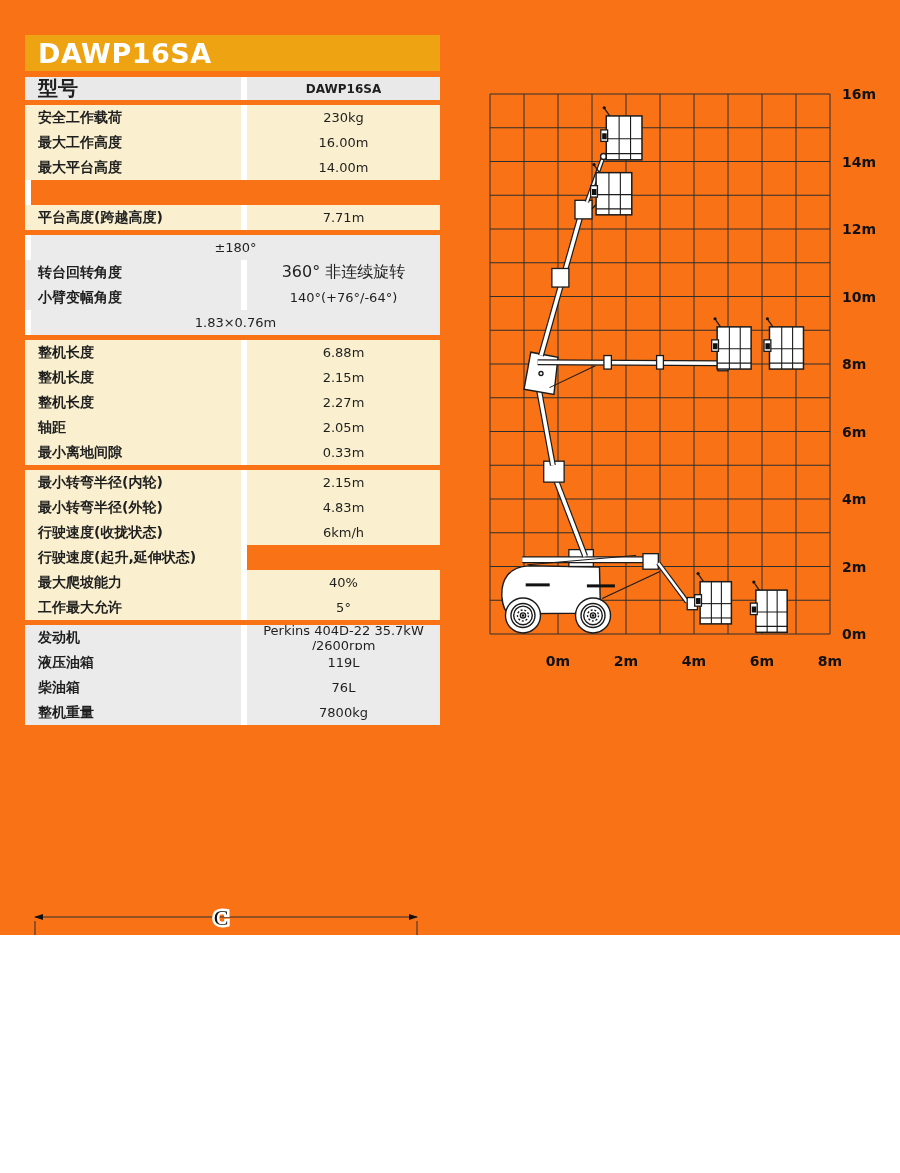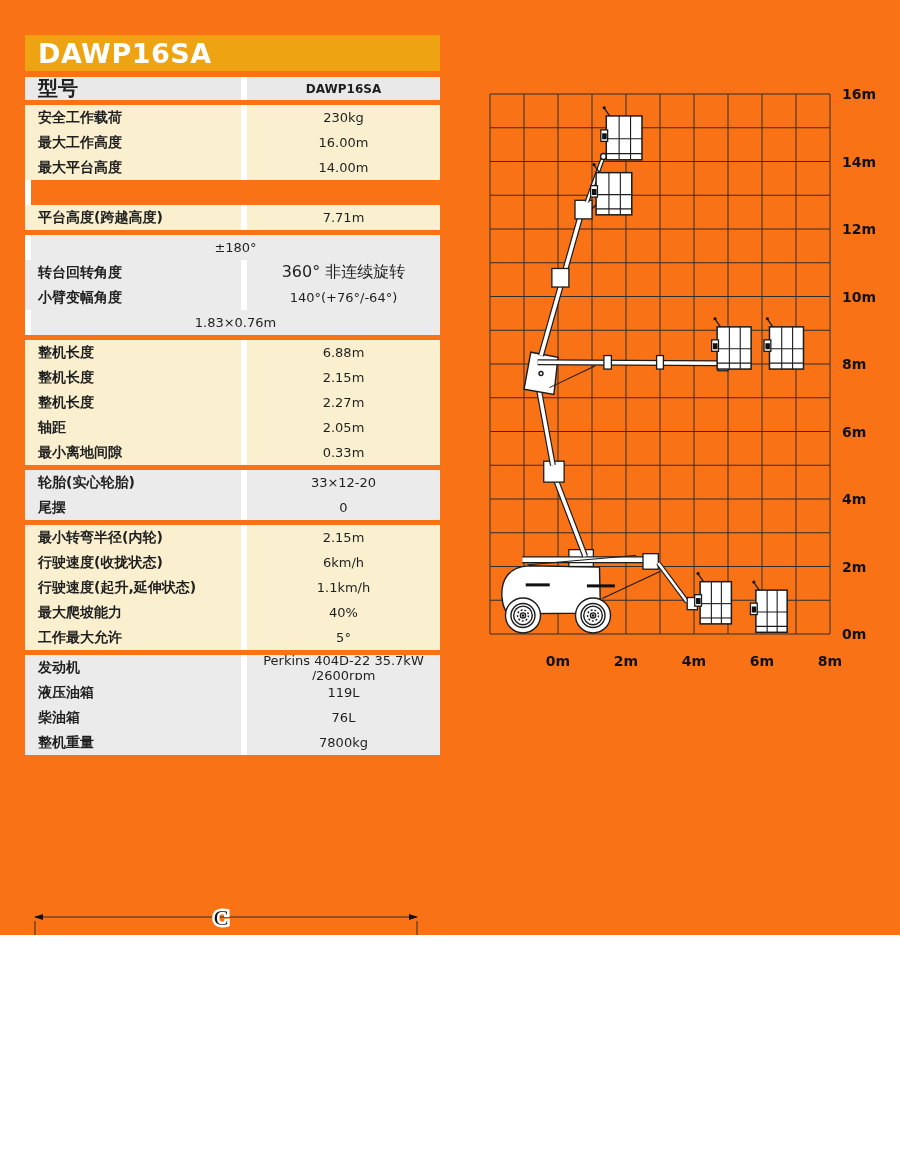--- a/index.html
+++ b/index.html
@@ -116,47 +116,39 @@
             <div class="cellL">轴距</div>
             <div class="gut"></div>
             <div class="cellR">2.05m</div>
           </div>
           <div class="srow">
             <div class="cellL">最小离地间隙</div>
             <div class="gut"></div>
             <div class="cellR">0.33m</div>
           </div>
         </div>
-        <div class="group tone-gray">
-          <div class="srow">
-            <div class="cellL">轮胎(实心轮胎)</div>
-            <div class="gut"></div>
-            <div class="cellR">33×12-20</div>
-          </div>
-          <div class="srow">
-            <div class="cellL">尾摆</div>
-            <div class="gut"></div>
-            <div class="cellR">0</div>
-          </div>
-        </div>
         <div class="group tone-cream">
           <div class="srow">
             <div class="cellL">最小转弯半径(内轮)</div>
             <div class="gut"></div>
             <div class="cellR">2.15m</div>
           </div>
           <div class="srow">
+            <div class="cellL">最小转弯半径(外轮)</div>
+            <div class="gut"></div>
+            <div class="cellR">4.83m</div>
+          </div>
+          <div class="srow">
             <div class="cellL">行驶速度(收拢状态)</div>
             <div class="gut"></div>
             <div class="cellR">6km/h</div>
           </div>
           <div class="srow">
             <div class="cellL">行驶速度(起升,延伸状态)</div>
             <div class="gut"></div>
-            <div class="cellR">1.1km/h</div>
           </div>
           <div class="srow">
             <div class="cellL">最大爬坡能力</div>
             <div class="gut"></div>
             <div class="cellR">40%</div>
           </div>
           <div class="srow">
             <div class="cellL">工作最大允许</div>
             <div class="gut"></div>
             <div class="cellR">5°</div>

